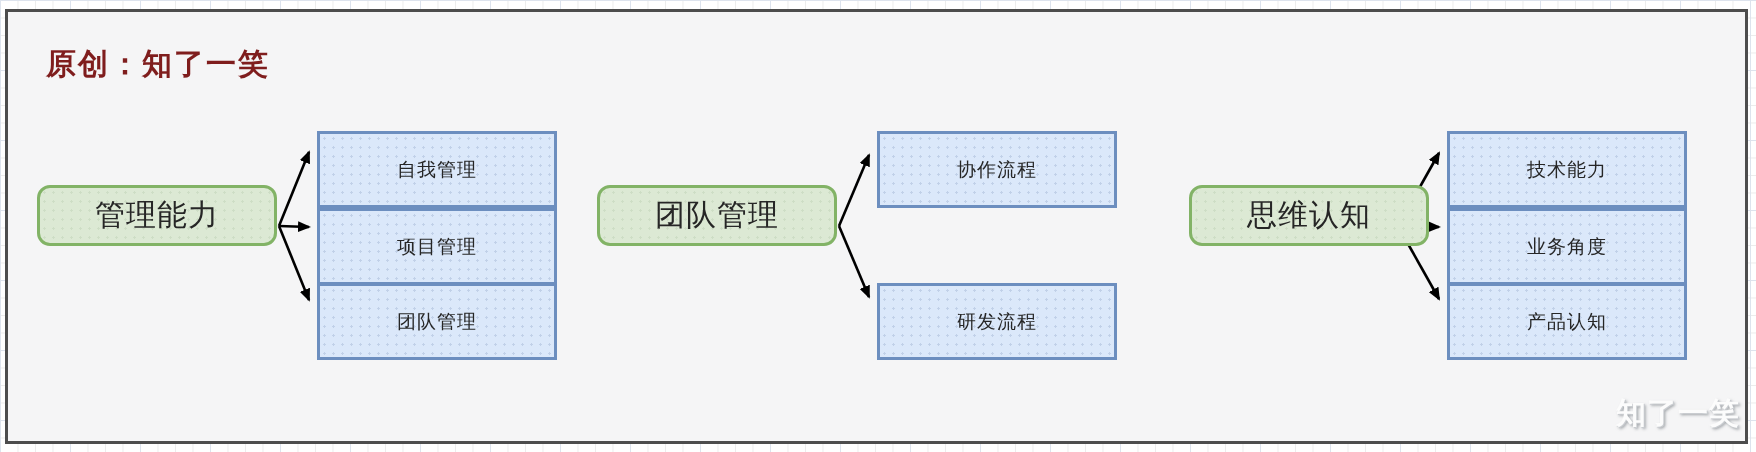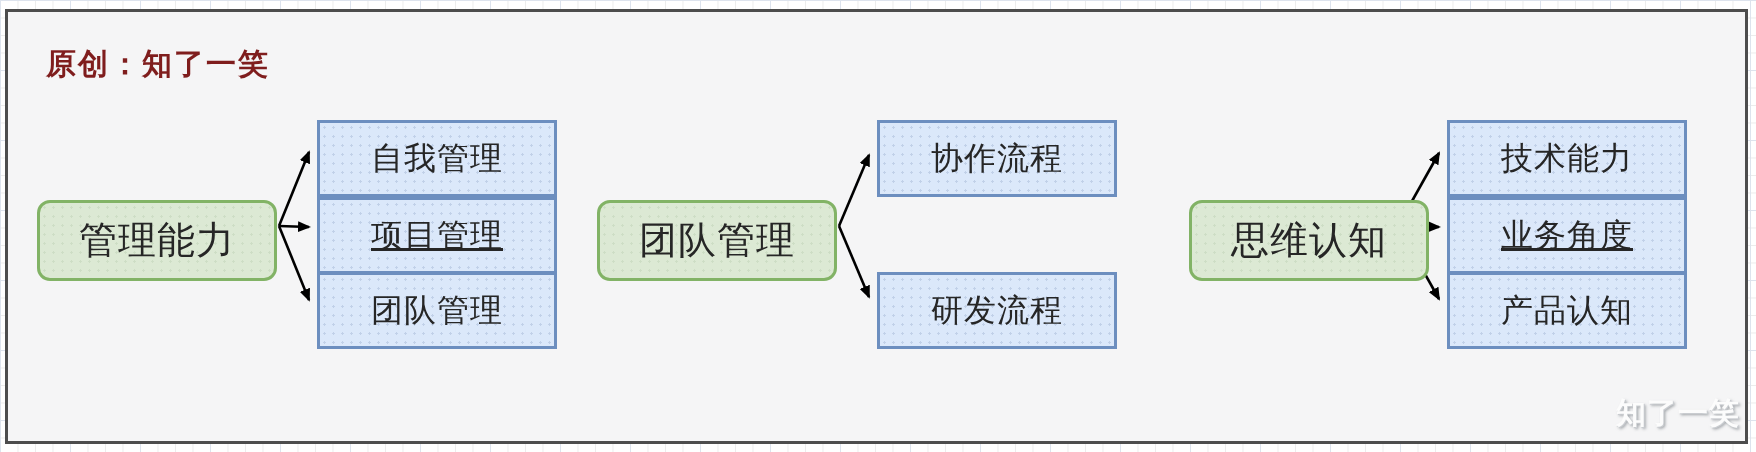--- a/index.html
+++ b/index.html
@@ -56,46 +56,47 @@
     box-sizing: border-box;
     display: flex;
     align-items: center;
     justify-content: center;
     color: #262626;
     letter-spacing: 1px;
     white-space: nowrap;
   }
   .node-root {
     width: 240px;
-    height: 81px;
-    top: 200px;
+    height: 61px;
+    top: 185px;
     border-radius: 13px;
     background-color: #dce9d4;
     background-image: radial-gradient(circle, rgba(130,160,120,0.16) 1px, transparent 1.2px);
     background-size: 9px 9px;
     border: 3px solid #82b366;
-    font-size: 38px;
+    font-size: 30px;
   }
   .node-leaf {
     width: 240px;
     height: 77px;
     background-color: #dbe8fa;
     background-image: radial-gradient(circle, rgba(140,160,195,0.33) 1px, transparent 1.2px);
     background-size: 9px 9px;
     border: 3px solid #6c8ebf;
-    font-size: 32px;
+    font-size: 19px;
+    margin-top: 11px;
   }
   .c1-root { left: 37px; }
   .c2-root { left: 597px; }
   .c3-root { left: 1156px; margin-left: 33px; }
   .c1-leaf { left: 317px; }
   .c2-leaf { left: 877px; }
   .c3-leaf { left: 1447px; }
   .row-1 { top: 120px; }
-  .row-2 { top: 197px; text-decoration: underline; }
+  .row-2 { top: 197px; }
   .row-3 { top: 272px; }
   svg.connectors {
     position: absolute;
     left: 0;
     top: 0;
     width: 1756px;
     height: 452px;
     pointer-events: none;
   }
 </style>

